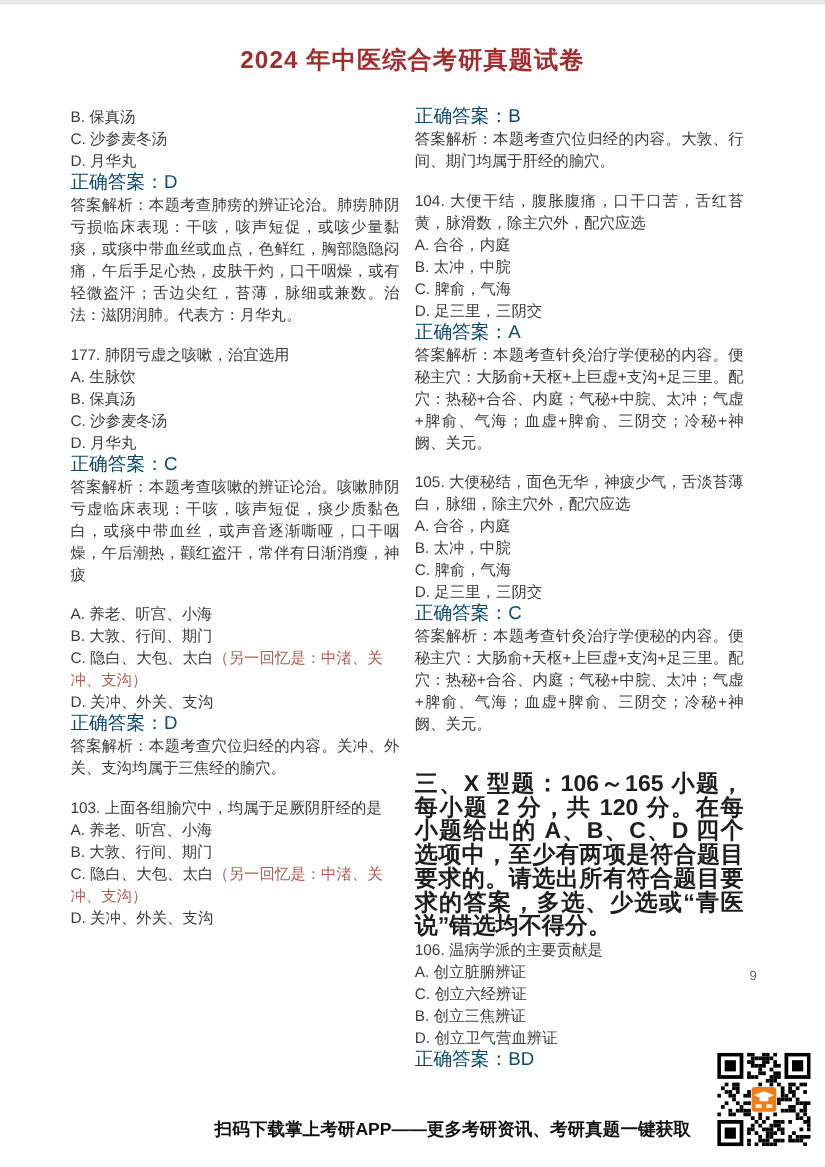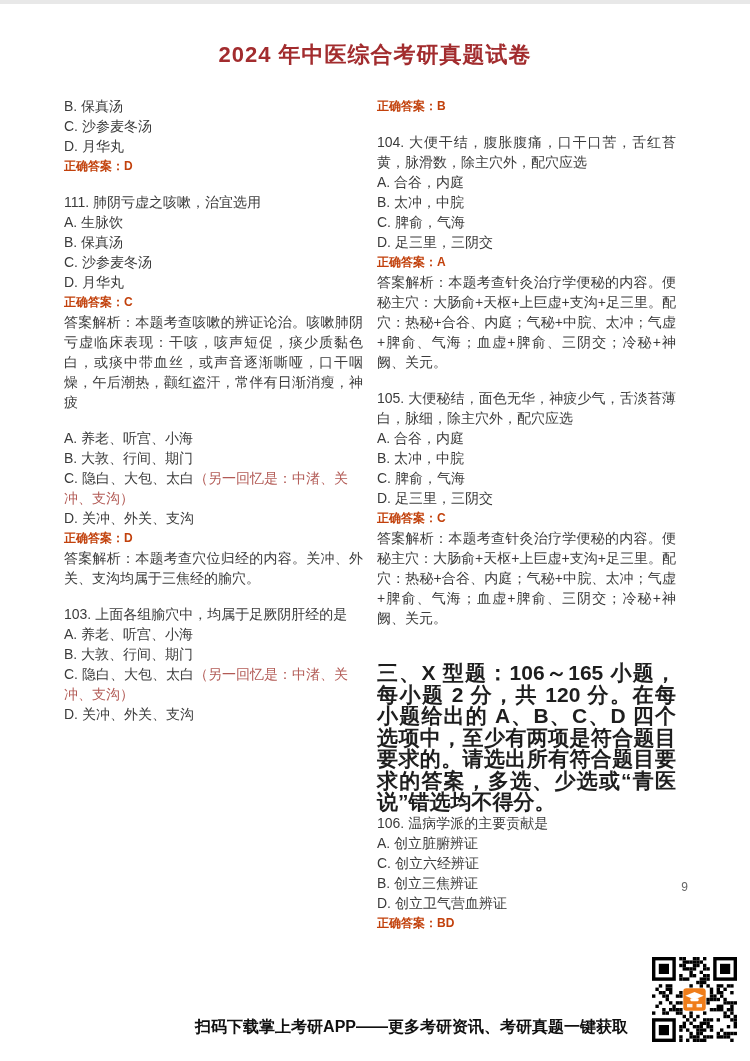--- a/index.html
+++ b/index.html
@@ -21,21 +21,21 @@
     letter-spacing:1px;
   }
   .cols {
     position:absolute; top:92px; left:64px;
     width:624px;
     display:flex; gap:14px;
   }
   .col { width:299px; }
   .line { font-size:14px; line-height:20px; }
   .para { font-size:14px; line-height:20px; text-align:justify; }
-  .ans  { font-size:12px; line-height:20px; font-weight:bold; color:#c2410c; }
+  .ans  { font-size:17px; line-height:20px; font-weight:normal; color:#0c4a6e; }
   .head { font-size:21px; line-height:21.5px; font-weight:bold; color:#1e1e1e; text-align:justify; }
   .red  { color:#b25a55; }
   .pageno {
     position:absolute; top:876px; right:62px;
     font-size:12px; color:#666;
   }
   .footer-text {
     position:absolute; top:1013px; right:122px;
     font-size:16px; font-weight:bold; color:#101010;
     white-space:nowrap;
@@ -52,22 +52,23 @@
 <div class="page">
 
   <div class="title">2024 年中医综合考研真题试卷</div>
 
   <div class="cols">
     <div class="col">
         <div class="line">B. 保真汤</div>
         <div class="line">C. 沙参麦冬汤</div>
         <div class="line">D. 月华丸</div>
         <div class="ans">正确答案：D</div>
-        <div class="gap" style="height: 16px;"></div>
-        <div class="line">111. 肺阴亏虚之咳嗽，治宜选用</div>
+        <div class="para">答案解析：本题考查肺痨的辨证论治。肺痨肺阴亏损临床表现：干咳，咳声短促，或咳少量黏痰，或痰中带血丝或血点，色鲜红，胸部隐隐闷痛，午后手足心热，皮肤干灼，口干咽燥，或有轻微盗汗；舌边尖红，苔薄，脉细或兼数。治法：滋阴润肺。代表方：月华丸。</div>
+        <div class="gap" style="height: 16px;"></div>
+        <div class="line">177. 肺阴亏虚之咳嗽，治宜选用</div>
         <div class="line">A. 生脉饮</div>
         <div class="line">B. 保真汤</div>
         <div class="line">C. 沙参麦冬汤</div>
         <div class="line">D. 月华丸</div>
         <div class="ans">正确答案：C</div>
         <div class="para">答案解析：本题考查咳嗽的辨证论治。咳嗽肺阴亏虚临床表现：干咳，咳声短促，痰少质黏色白，或痰中带血丝，或声音逐渐嘶哑，口干咽燥，午后潮热，颧红盗汗，常伴有日渐消瘦，神疲</div>
         <div class="gap" style="height: 16px;"></div>
         <div class="line">A. 养老、听宫、小海</div>
         <div class="line">B. 大敦、行间、期门</div>
         <div class="line"><span>C. 隐白、大包、太白</span><span class="red">（另一回忆是：中渚、关冲、支沟）</span></div>
@@ -76,20 +77,21 @@
         <div class="para">答案解析：本题考查穴位归经的内容。关冲、外关、支沟均属于三焦经的腧穴。</div>
         <div class="gap" style="height: 16px;"></div>
         <div class="line">103. 上面各组腧穴中，均属于足厥阴肝经的是</div>
         <div class="line">A. 养老、听宫、小海</div>
         <div class="line">B. 大敦、行间、期门</div>
         <div class="line"><span>C. 隐白、大包、太白</span><span class="red">（另一回忆是：中渚、关冲、支沟）</span></div>
         <div class="line">D. 关冲、外关、支沟</div>
       </div>
     <div class="col">
         <div class="ans">正确答案：B</div>
+        <div class="para">答案解析：本题考查穴位归经的内容。大敦、行间、期门均属于肝经的腧穴。</div>
         <div class="gap" style="height: 16px;"></div>
         <div class="para">104. 大便干结，腹胀腹痛，口干口苦，舌红苔黄，脉滑数，除主穴外，配穴应选</div>
         <div class="line">A. 合谷，内庭</div>
         <div class="line">B. 太冲，中脘</div>
         <div class="line">C. 脾俞，气海</div>
         <div class="line">D. 足三里，三阴交</div>
         <div class="ans">正确答案：A</div>
         <div class="para">答案解析：本题考查针灸治疗学便秘的内容。便秘主穴：大肠俞+天枢+上巨虚+支沟+足三里。配穴：热秘+合谷、内庭；气秘+中脘、太冲；气虚+脾俞、气海；血虚+脾俞、三阴交；冷秘+神阙、关元。</div>
         <div class="gap" style="height: 16px;"></div>
         <div class="para">105. 大便秘结，面色无华，神疲少气，舌淡苔薄白，脉细，除主穴外，配穴应选</div>

